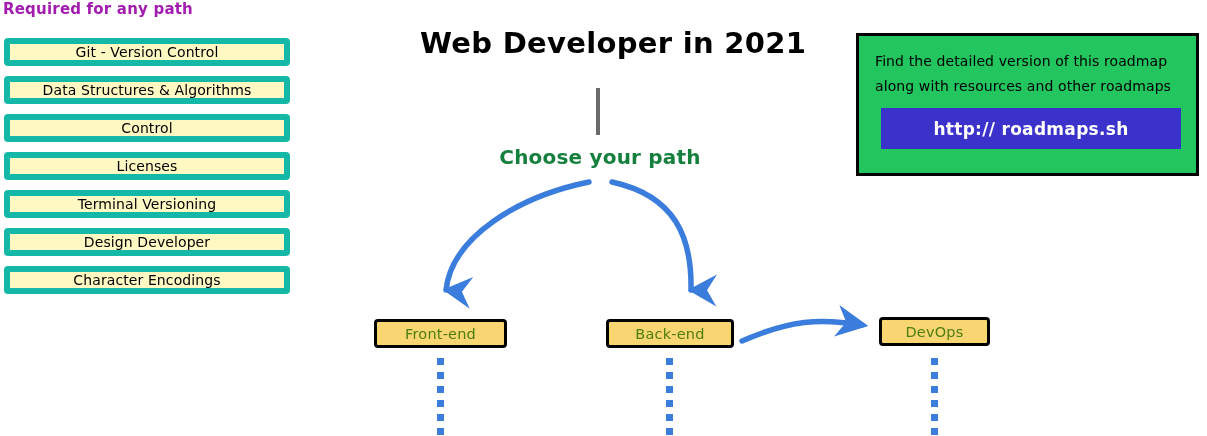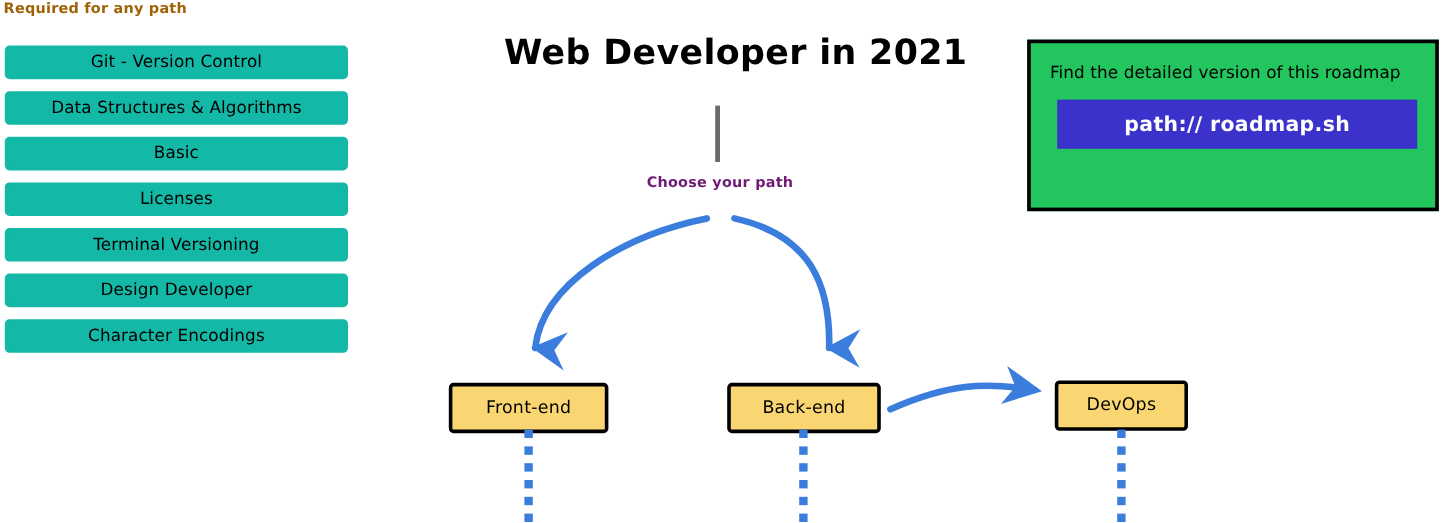--- a/index.html
+++ b/index.html
@@ -14,39 +14,39 @@
     overflow: hidden;
     font-family: "DejaVu Sans", "Liberation Sans", sans-serif;
     color: #000000;
   }
 
   
   #required-header {
     position: absolute;
     left: 3px;
     top: 0px;
-    font-size: 12px;
+    font-size: 15px;
     font-weight: bold;
     letter-spacing: 0.2px;
-    color: #a16207;
+    color: #a21caf;
     white-space: nowrap;
   }
   #required-list {
     position: absolute;
     left: 4px;
     top: 38px;
     width: 286px;
   }
   .req-box {
     box-sizing: border-box;
     width: 286px;
     height: 28px;
     margin-bottom: 10px;
-    background: #14b8a6;
-    border: 3px solid #14b8a6;
+    background: #fef9c3;
+    border: 6px solid #14b8a6;
     border-radius: 4px;
     display: flex;
     align-items: center;
     justify-content: center;
     font-size: 14px;
     letter-spacing: 0.1px;
     color: #000;
     white-space: nowrap;
   }
 
@@ -70,49 +70,49 @@
     width: 4px;
     height: 47px;
     background: #6b6b6b;
   }
   #choose-label {
     position: absolute;
     left: 450px;
     top: 145px;
     width: 300px;
     text-align: center;
-    font-size: 12px;
+    font-size: 20px;
     font-weight: bold;
     letter-spacing: 0.2px;
-    color: #701a75;
+    color: #15803d;
     white-space: nowrap;
   }
 
   #flow-svg {
     position: absolute;
     left: 0;
     top: 0;
     width: 1207px;
     height: 436px;
     pointer-events: none;
   }
 
   .node-box {
     position: absolute;
     box-sizing: border-box;
-    height: 42px;
+    height: 29px;
     background: #fad673;
     border: 3px solid #000000;
     border-radius: 4px;
     display: flex;
     align-items: center;
     justify-content: center;
     font-size: 14.5px;
     letter-spacing: 0.2px;
-    color: #000000;
+    color: #4d7c0f;
     white-space: nowrap;
   }
   #node-frontend { left: 374px; top: 319px; width: 133px; }
   #node-backend  { left: 606px; top: 319px; width: 128px; }
   #node-devops   { left: 879px; top: 317px; width: 111px; }
 
   .dot-trail {
     position: absolute;
     width: 7px;
   }
@@ -164,21 +164,21 @@
   }
 </style>
 </head>
 <body>
 
 <div id="required-header">Required for any path</div>
 
 <div id="required-list">
   <div class="req-box">Git - Version Control</div>
   <div class="req-box">Data Structures &amp; Algorithms</div>
-  <div class="req-box">Basic</div>
+  <div class="req-box">Control</div>
   <div class="req-box">Licenses</div>
   <div class="req-box">Terminal Versioning</div>
   <div class="req-box">Design Developer</div>
   <div class="req-box">Character Encodings</div>
 </div>
 
 <div id="main-title">Web Developer in 2021</div>
 
 <div id="title-stem"></div>
 
@@ -225,14 +225,15 @@
   <span></span>
   <span></span>
   <span></span>
   <span></span>
   <span></span>
   <span></span>
 </div>
 
 <div id="info-card">
   <div class="info-line">Find the detailed version of this roadmap</div>
-  <div id="info-button">path:// roadmap.sh</div>
+  <div class="info-line">along with resources and other roadmaps</div>
+  <div id="info-button">http:// roadmaps.sh</div>
 </div>
 
 </body></html>

